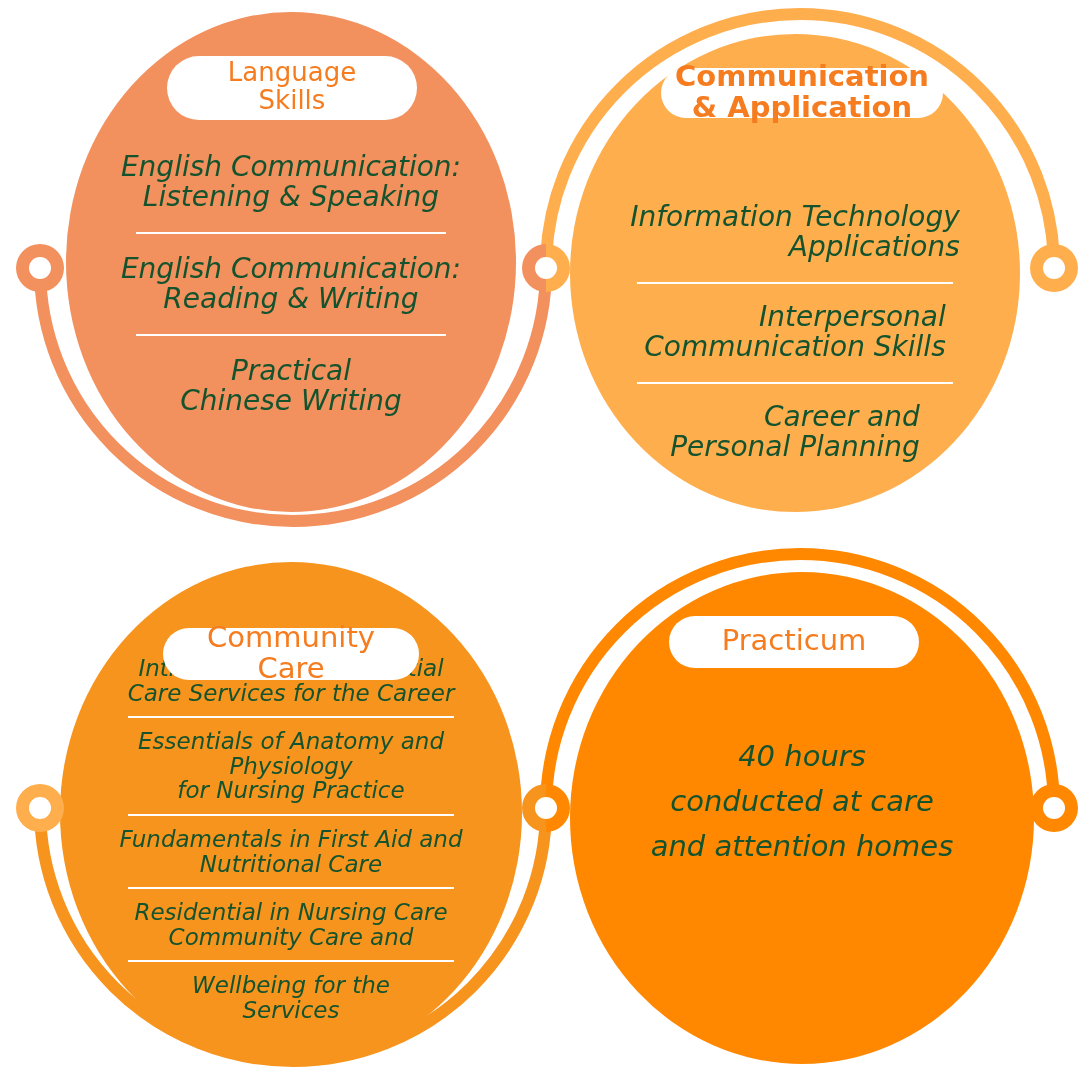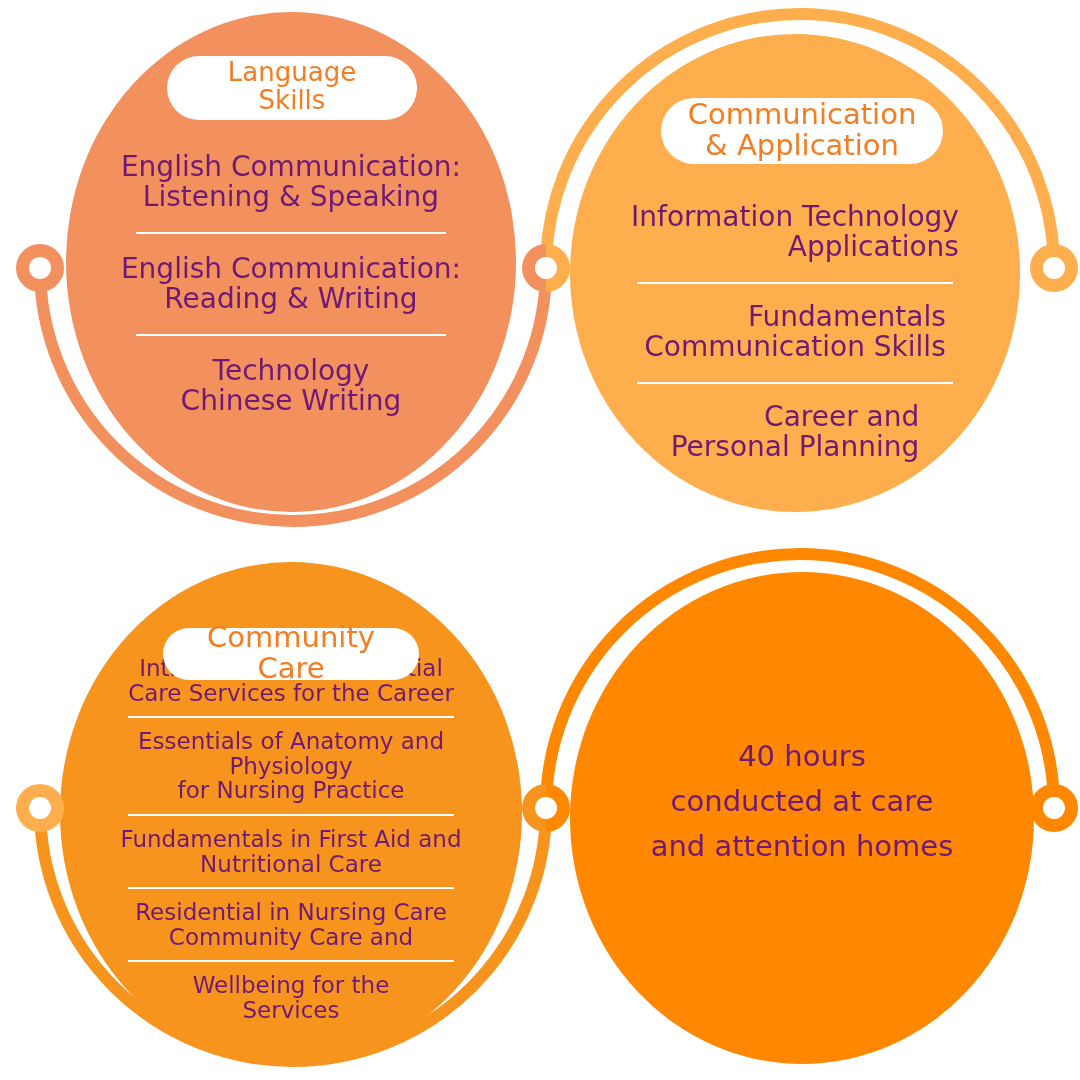--- a/index.html
+++ b/index.html
@@ -37,25 +37,26 @@
   .node-items {
     position: absolute;
     left: 0;
     right: 0;
     display: flex;
     flex-direction: column;
     align-items: center;
     box-sizing: border-box;
   }
   .node-item {
-    color: #701a75;
+    color: #14532d;
     text-align: center;
     white-space: pre-line;
     line-height: 1.07;
     box-sizing: border-box;
+    font-style: italic;
   }
   .divider {
     height: 0;
     border-top: 2px solid #ffffff;
     box-sizing: border-box;
   }
 
   
   #node-1 {
     left: 66px; top: 12px; width: 450px; height: 500px;
@@ -124,39 +125,39 @@
   </svg>
 
   <div class="node" id="node-1">
     <div class="node-items">
       <div class="node-item">English Communication:
 Listening &amp; Speaking</div>
       <div class="divider"></div>
       <div class="node-item">English Communication:
 Reading &amp; Writing</div>
       <div class="divider"></div>
-      <div class="node-item">Technology
+      <div class="node-item">Practical
 Chinese Writing</div>
     </div>
   </div>
   <div class="title-fixed" style="left:167px;top:56px;width:250px;height:64px;font-size:26px;">Language Skills</div>
 
   <div class="node" id="node-2">
     <div class="node-items">
       <div class="node-item">Information Technology
 Applications</div>
       <div class="divider"></div>
-      <div class="node-item">Fundamentals
+      <div class="node-item">Interpersonal
 Communication Skills</div>
       <div class="divider"></div>
       <div class="node-item">Career and
 Personal Planning</div>
     </div>
   </div>
-  <div class="title-fixed" style="left:661px;top:98px;width:282px;height:66px;font-size:29px;">Communication
+  <div class="title-fixed" style="left:661px;top:68px;width:282px;height:50px;font-size:29px;font-weight:bold;">Communication
 &amp; Application</div>
 
   <div class="node" id="node-3">
     <div class="node-items">
       <div class="node-item">Introduction to Residential
 Care Services for the Career</div>
       <div class="divider"></div>
       <div class="node-item">Essentials of Anatomy and Physiology
 for Nursing Practice</div>
       <div class="divider"></div>
@@ -172,20 +173,21 @@
   </div>
   <div class="title-fixed" id="title-3">Community Care</div>
 
   <div class="node" id="node-4">
     <div class="node-items">
       <div class="node-item">40 hours
 conducted at care
 and attention homes</div>
     </div>
   </div>
+  <div class="title-fixed" id="title-4">Practicum</div>
 
   <svg id="rings" style="position:absolute;inset:0;width:1080px;height:1080px;" viewBox="0 0 1080 1080">
 
     <g>
       <circle cx="40" cy="268" r="24" fill="#F2905E"></circle>
       <circle cx="40" cy="268" r="11" fill="#ffffff"></circle>
     </g>
 
     <g>
       <path d="M 546,244 A 24,24 0 0 0 546,292 Z" fill="#F2905E"></path>

